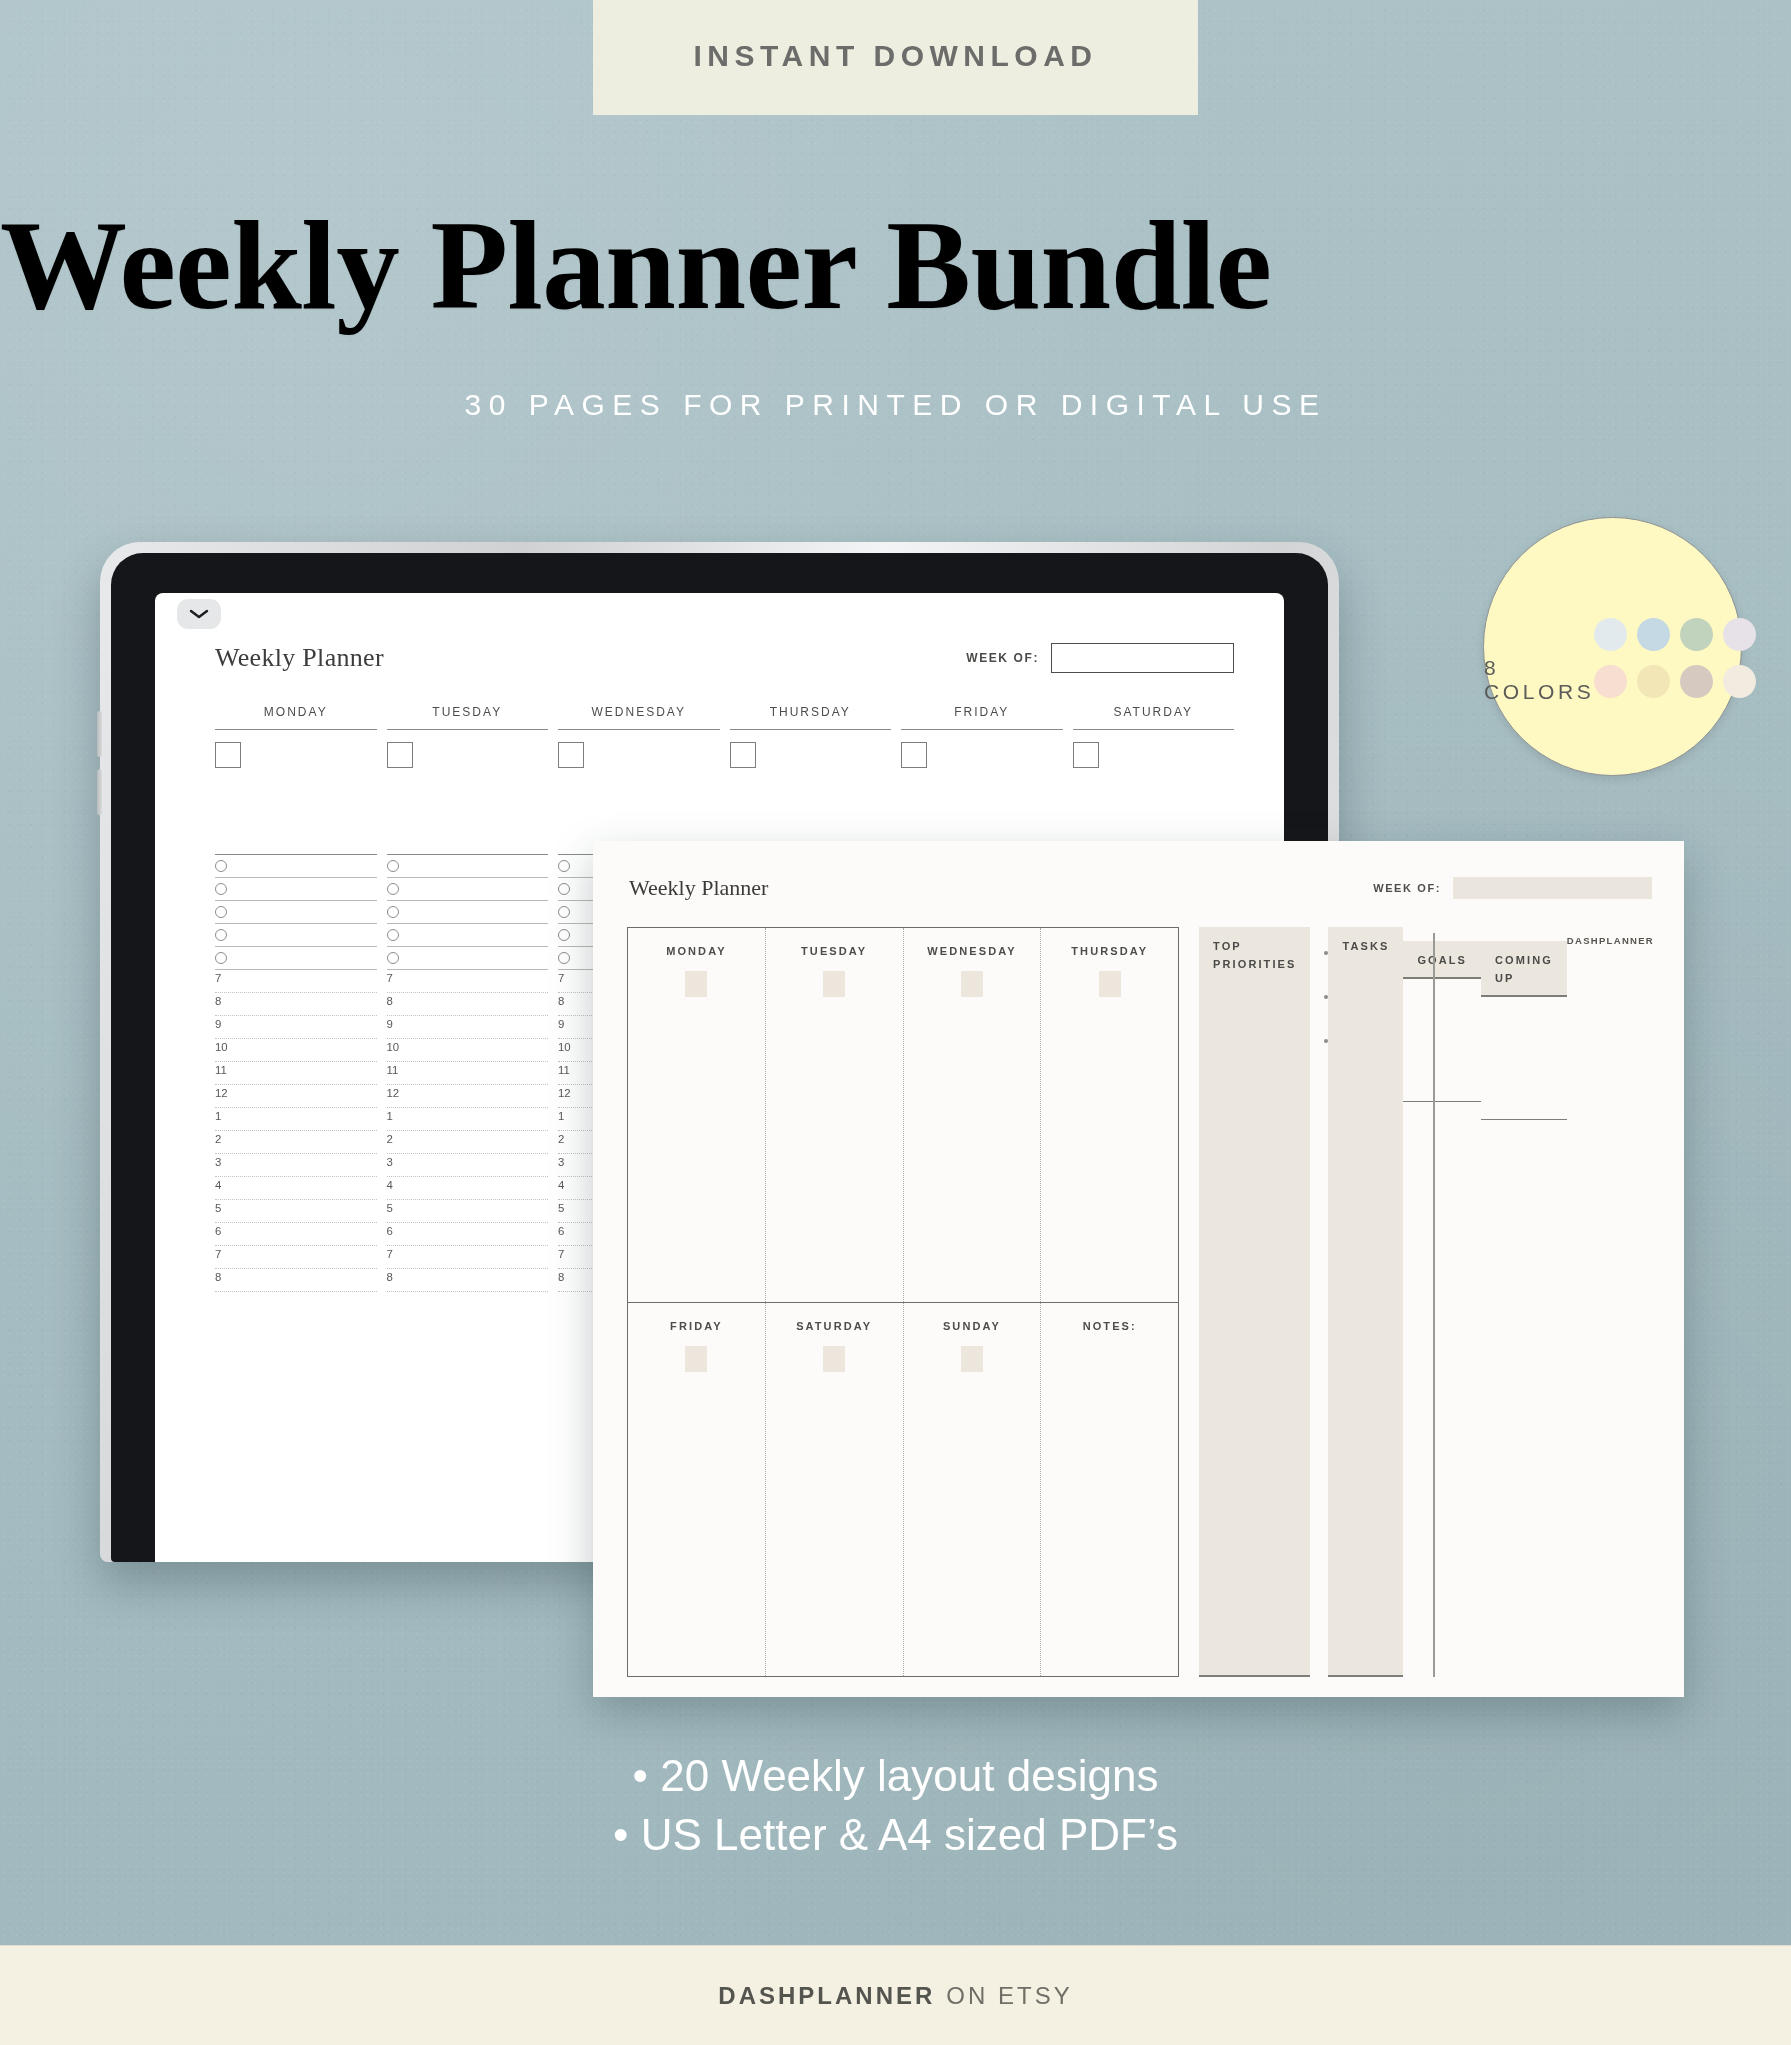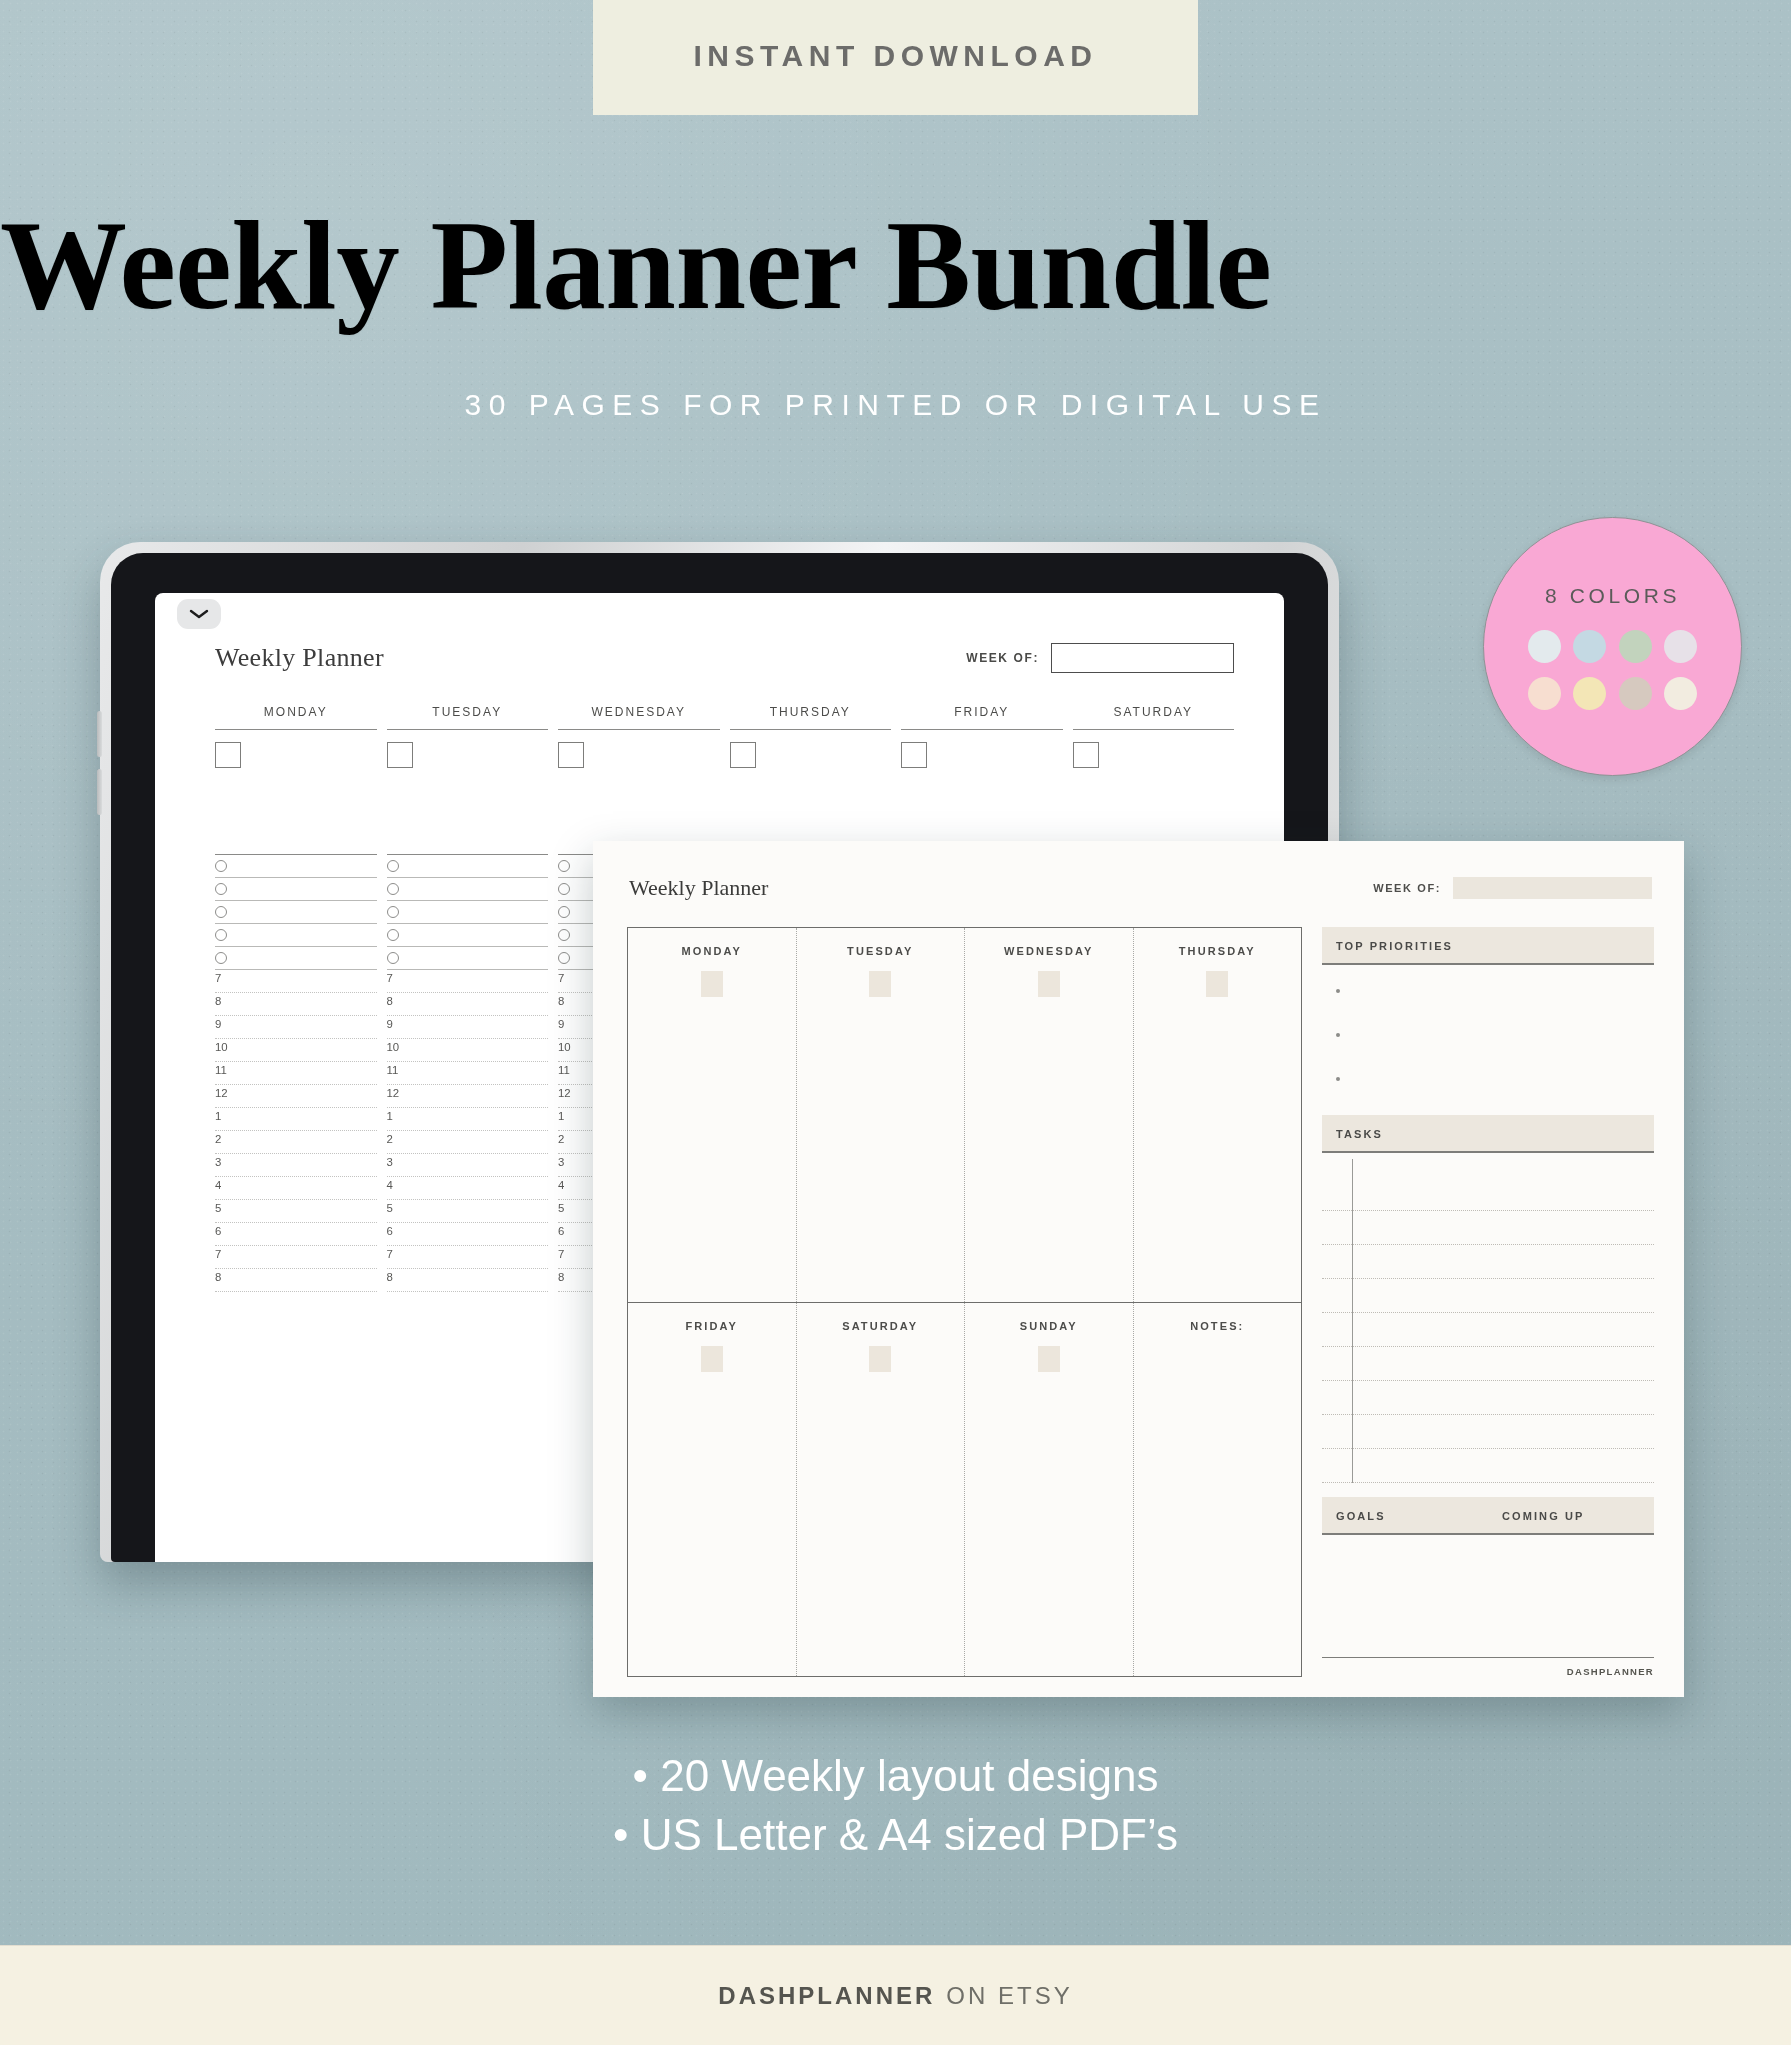--- a/index.html
+++ b/index.html
@@ -56,25 +56,25 @@
     position:absolute; left:0; right:0; top:388px;
     text-align:center;
     font-size:30px; letter-spacing:7.5px; color:#ffffff; font-weight:400;
     z-index:5;
   }
 
   
   #badge {
     position:absolute; left:1483px; top:517px; width:259px; height:259px;
     border-radius:50%;
-    background:#f9a8d4;
+    background:#fef9c3;
     border:1.6px solid #8f9395;
     box-shadow: 0 3px 10px rgba(0,0,0,.10);
     z-index:7;
-    display:flex; flex-direction:column; align-items:center;
+    display:flex; flex-direction:row; align-items:center;
   }
   #badge .cap {
     margin-top:66px;
     font-size:21px; letter-spacing:3.6px; color:#5b5b59; font-weight:500;
   }
   #badge .grid {
     margin-top:22px; width:171px;
     display:grid; grid-template-columns:repeat(4,1fr); gap:14px 10px;
     justify-items:center;
   }
@@ -160,21 +160,21 @@
   .f-body { display:flex; gap:20px; margin-top:26px; flex:1; min-height:0; }
 
   .f-grid { width:675px; border:1.3px solid #6d6d6b; display:flex; flex-direction:column; }
   .f-row { flex:1; display:flex; min-height:0; }
   .f-row.top { border-bottom:1.5px solid #6d6d6b; }
   .f-cell { flex:1; border-right:1px dotted #a9a9a6; padding-top:17px; }
   .f-cell:last-child { border-right:none; }
   .f-cell .nm { text-align:center; font-size:11px; letter-spacing:2.1px; color:#4c4c4a; font-weight:600; }
   .f-cell .sq { margin:14px auto 0; width:22px; height:26px; background:#ece6dc; }
 
-  .f-side { flex:1; display:flex; flex-direction:column; }
+  .f-side { flex:1; display:flex; flex-direction:row; }
   .bar { background:#ece7de; border-bottom:2.2px solid #7d7d7a; padding:9px 14px; }
   .bar .lb { font-size:11px; letter-spacing:2.1px; color:#4a4a48; font-weight:700; }
 
   .prio { margin-top:18px; }
   .prio .dot { height:38px; padding-left:14px; }
   .prio .dot i { display:block; width:4px; height:4px; background:#8c8c89; border-radius:50%; margin-top:6px; }
 
   .tasks-wrap { margin-top:6px; position:relative; flex:1; min-height:0; }
   .tasks-lines { position:absolute; inset:0; display:flex; flex-direction:column; padding-top:18px; }
   .tasks-lines .ln { flex:1; border-bottom:1px dotted #bfbcb6; }

